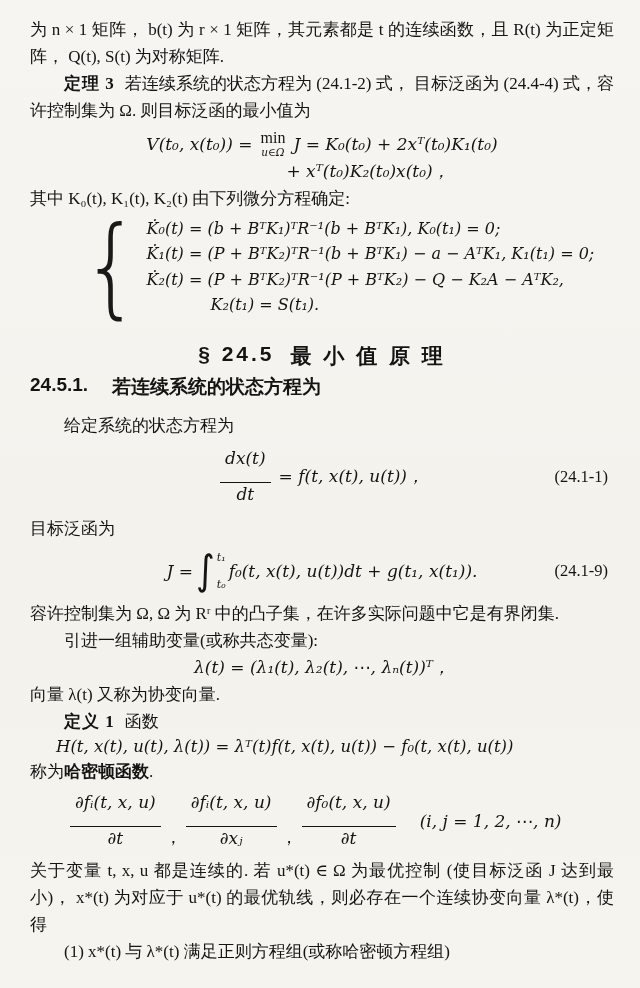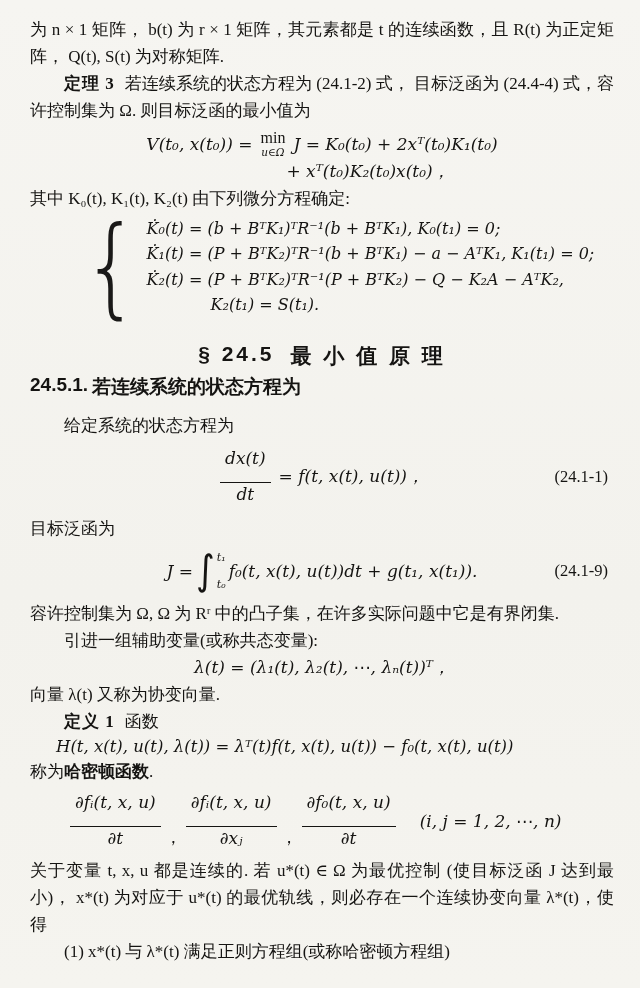--- a/index.html
+++ b/index.html
@@ -29,21 +29,21 @@
   .minop .sub{font-size:10.5px;margin-top:1px;}
   .ode{display:flex;align-items:center;margin:4px 0 2px 52px;}
   .brace{font-family:"DejaVu Sans",sans-serif;font-size:92px;font-weight:300;
          line-height:1;transform:scaleY(1.18);margin-right:6px;color:#1a1918;}
   .ode-lines{display:flex;flex-direction:column;}
   .ode-lines .math{font-size:16px;line-height:25.5px;white-space:nowrap;}
   .ode-indent{padding-left:64px;}
   .section-heading{display:flex;justify-content:center;gap:16px;
     font-family:"Liberation Sans","DejaVu Sans",sans-serif;
     font-size:21px;font-weight:bold;letter-spacing:3px;margin:24px 0 4px;}
-  .subsection-heading{display:flex;gap:4px;
+  .subsection-heading{display:flex;gap:24px;
     font-family:"Liberation Sans","DejaVu Sans",sans-serif;
     font-size:19px;font-weight:bold;margin:0 0 12px;}
   .frac{display:inline-flex;flex-direction:column;align-items:center;vertical-align:middle;}
   .frac .num{padding:0 5px 14px;border-bottom:1.4px solid #151412;line-height:1.15;}
   .frac .den{padding-top:2px;line-height:1.15;}
   .eqno{position:absolute;right:6px;font-style:normal;font-size:16.5px;}
   .integral{display:inline-flex;align-items:center;margin:0 3px;}
   .int-sign{font-style:normal;font-size:36px;line-height:1;transform:scaleY(1.12);
             font-family:"DejaVu Sans",sans-serif;}
   .int-limits{display:inline-flex;flex-direction:column;justify-content:space-between;

